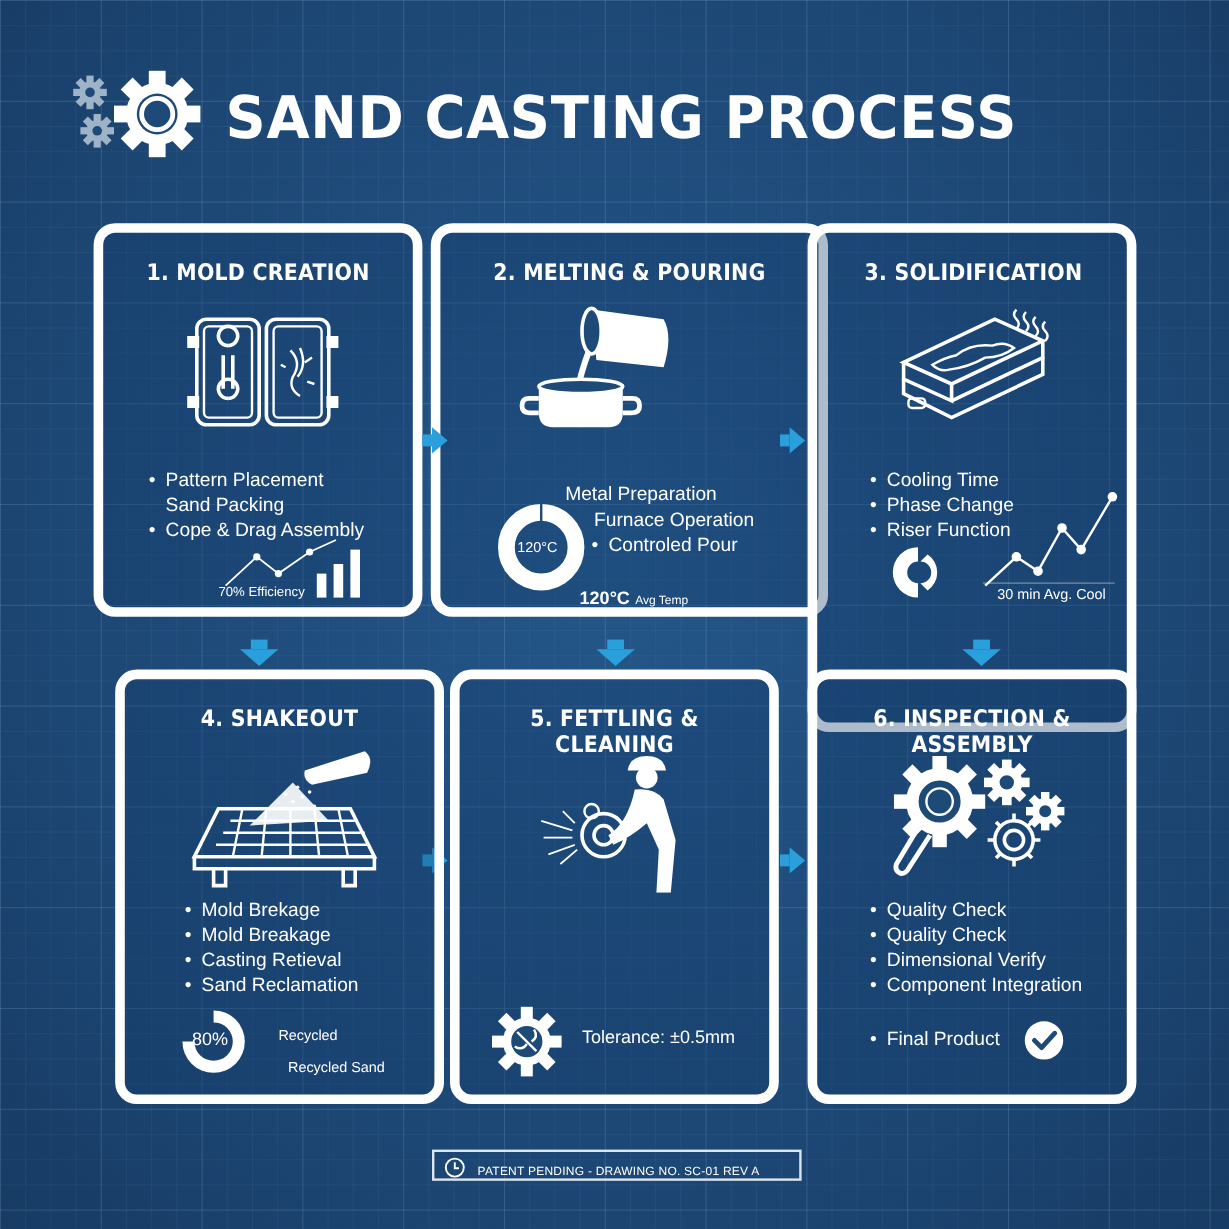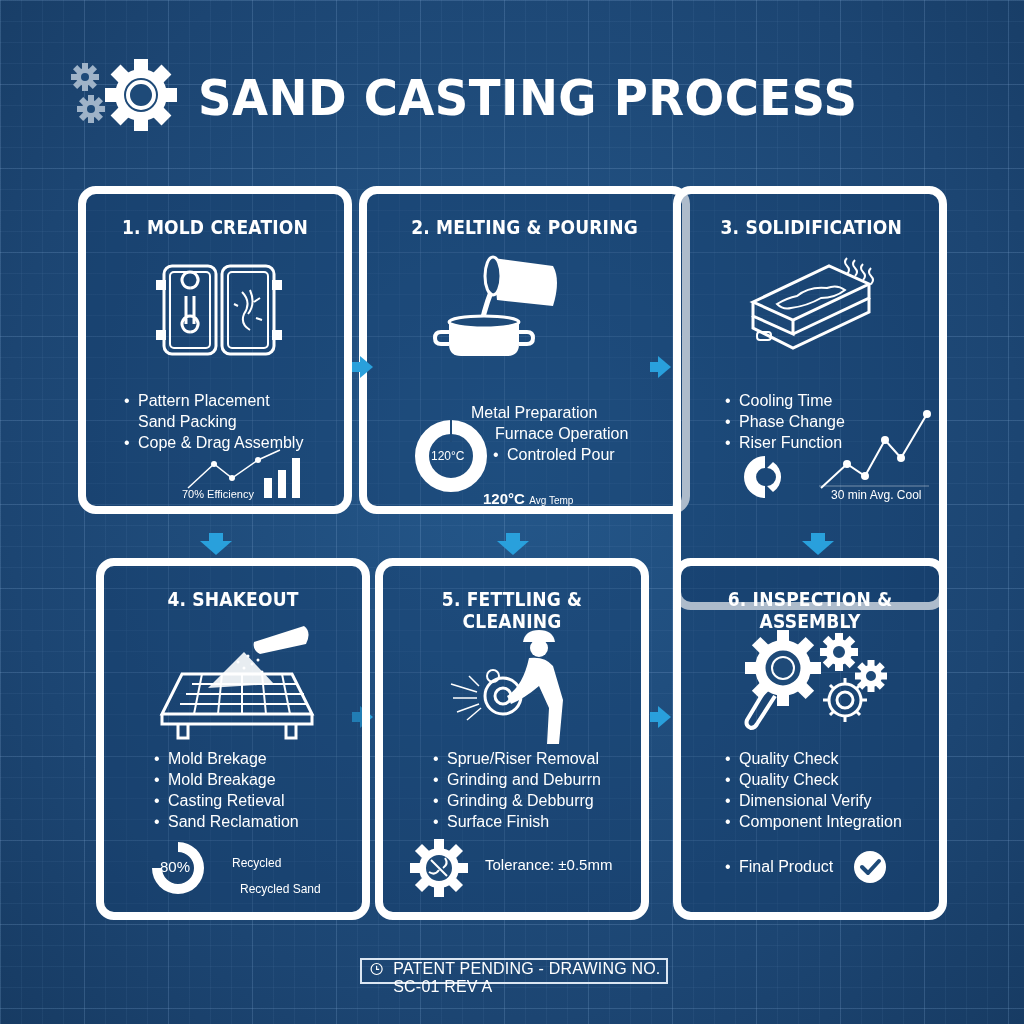--- a/index.html
+++ b/index.html
@@ -10,21 +10,21 @@
       background-color: #1e4a78;
       background-image:
         linear-gradient(rgba(140,180,220,0.16) 1px, transparent 1px),
         linear-gradient(90deg, rgba(140,180,220,0.16) 1px, transparent 1px),
         linear-gradient(rgba(140,180,220,0.07) 1px, transparent 1px),
         linear-gradient(90deg, rgba(140,180,220,0.07) 1px, transparent 1px),
         radial-gradient(ellipse at 50% 45%, #24578a 0%, #1c4572 70%, #173b63 100%);
       background-size: 84px 84px, 84px 84px, 21px 21px, 21px 21px, 100% 100%;
       position: relative;
     }
-    .header { position: absolute; left: 68px; top: 58px; height: 80px; display: flex; align-items: center; }
+    .header { position: absolute; left: 58px; top: 58px; height: 80px; display: flex; align-items: center; }
     .gear-cluster { position: relative; width: 120px; height: 80px; }
     .gear-cluster svg { position: absolute; }
     .title {
       font-family: "DejaVu Sans", sans-serif;
       font-weight: bold; font-size: 49px; letter-spacing: 0.5px;
       margin-left: 10px; color: #ffffff;
       transform: scaleX(0.95); transform-origin: left center;
     }
 
     .panel {
@@ -59,22 +59,22 @@
       border-left: 16px solid transparent; border-right: 16px solid transparent;
       border-top: 14px solid #29a0dc;
     }
     .arrow-down::before {
       content: ""; position: absolute; left: -7px; top: -22px;
       width: 14px; height: 8px; background: #29a0dc;
     }
 
     .footer {
       position: absolute; left: 360px; top: 958px; width: 308px; height: 26px;
-      border: 2px solid #dbe6f2; display: flex; align-items: flex-start;
-      padding-left: 8px; font-size: 16px; letter-spacing: 0.2px;
+      border: 2px solid #dbe6f2; display: flex; align-items: flex-end;
+      padding-left: 8px; font-size: 10px; letter-spacing: 0.2px;
     }
     .footer svg { margin-right: 10px; }
   </style>
 </head>
 <body>
 
 <div class="header">
   <div class="gear-cluster">
     <svg width="30" height="30" viewBox="-15 -15 30 30" style="left:2px;top:4px">
       <g fill="#9fb3c8">
@@ -298,26 +298,20 @@
       <circle cx="50" cy="52" r="6" stroke-width="2"></circle>
     </g>
     <g stroke="#fff" stroke-width="1.5">
       <line x1="8" y1="60" x2="34" y2="68"></line>
         <line x1="10" y1="74" x2="34" y2="74"></line>
         <line x1="14" y1="88" x2="36" y2="80"></line>
         <line x1="24" y1="96" x2="38" y2="84"></line>
         <line x1="26" y1="52" x2="36" y2="62"></line>
     </g>
   </svg>
-  <ul class="bullets" style="left:50px;top:182px;">
-    <li><span class="dot">•</span><span>Sprue/Riser Removal</span></li>
-    <li><span class="dot">•</span><span>Grinding and Deburrn</span></li>
-    <li><span class="dot">•</span><span>Grinding &amp; Debburrg</span></li>
-    <li><span class="dot">•</span><span>Surface Finish</span></li>
-  </ul>
   <svg class="illus" width="60" height="60" viewBox="-30 -30 60 60" style="left:26px;top:272px">
     <g fill="#fff">
       <circle r="20"></circle>
       <g>
           <rect x="-5" y="-29" width="10" height="10"></rect>
           <rect x="-5" y="19" width="10" height="10"></rect>
           <rect x="-29" y="-5" width="10" height="10"></rect>
           <rect x="19" y="-5" width="10" height="10"></rect>
         </g>
       <g transform="rotate(45)">

